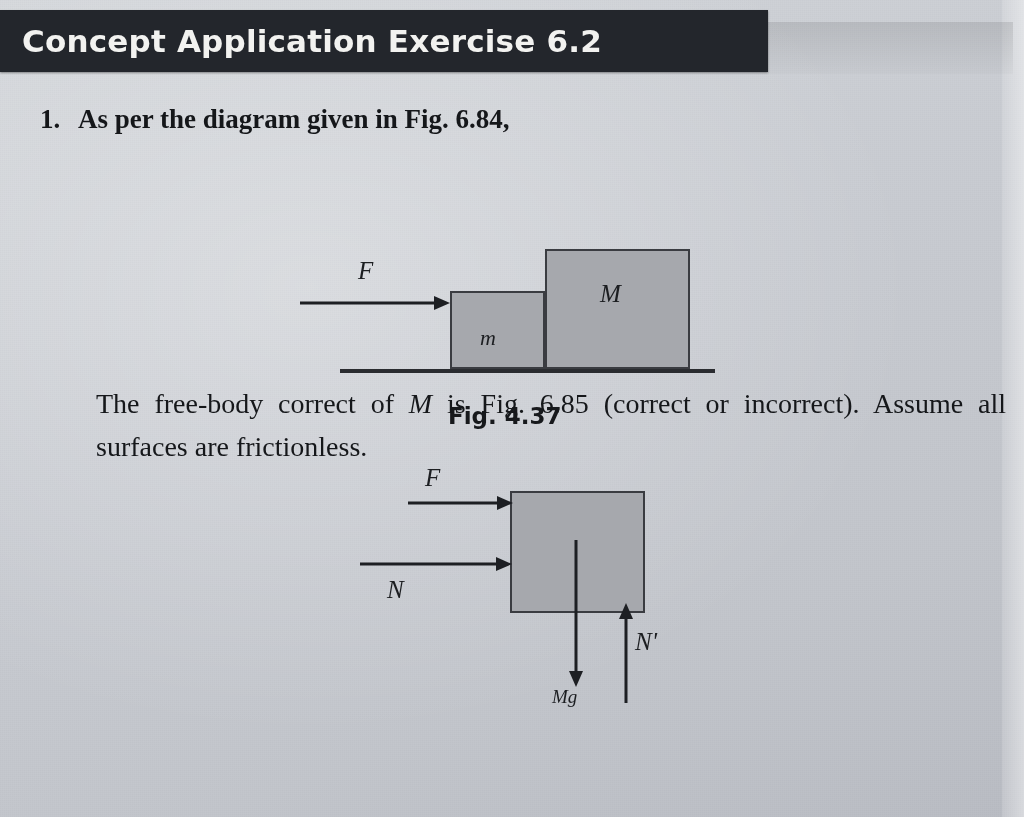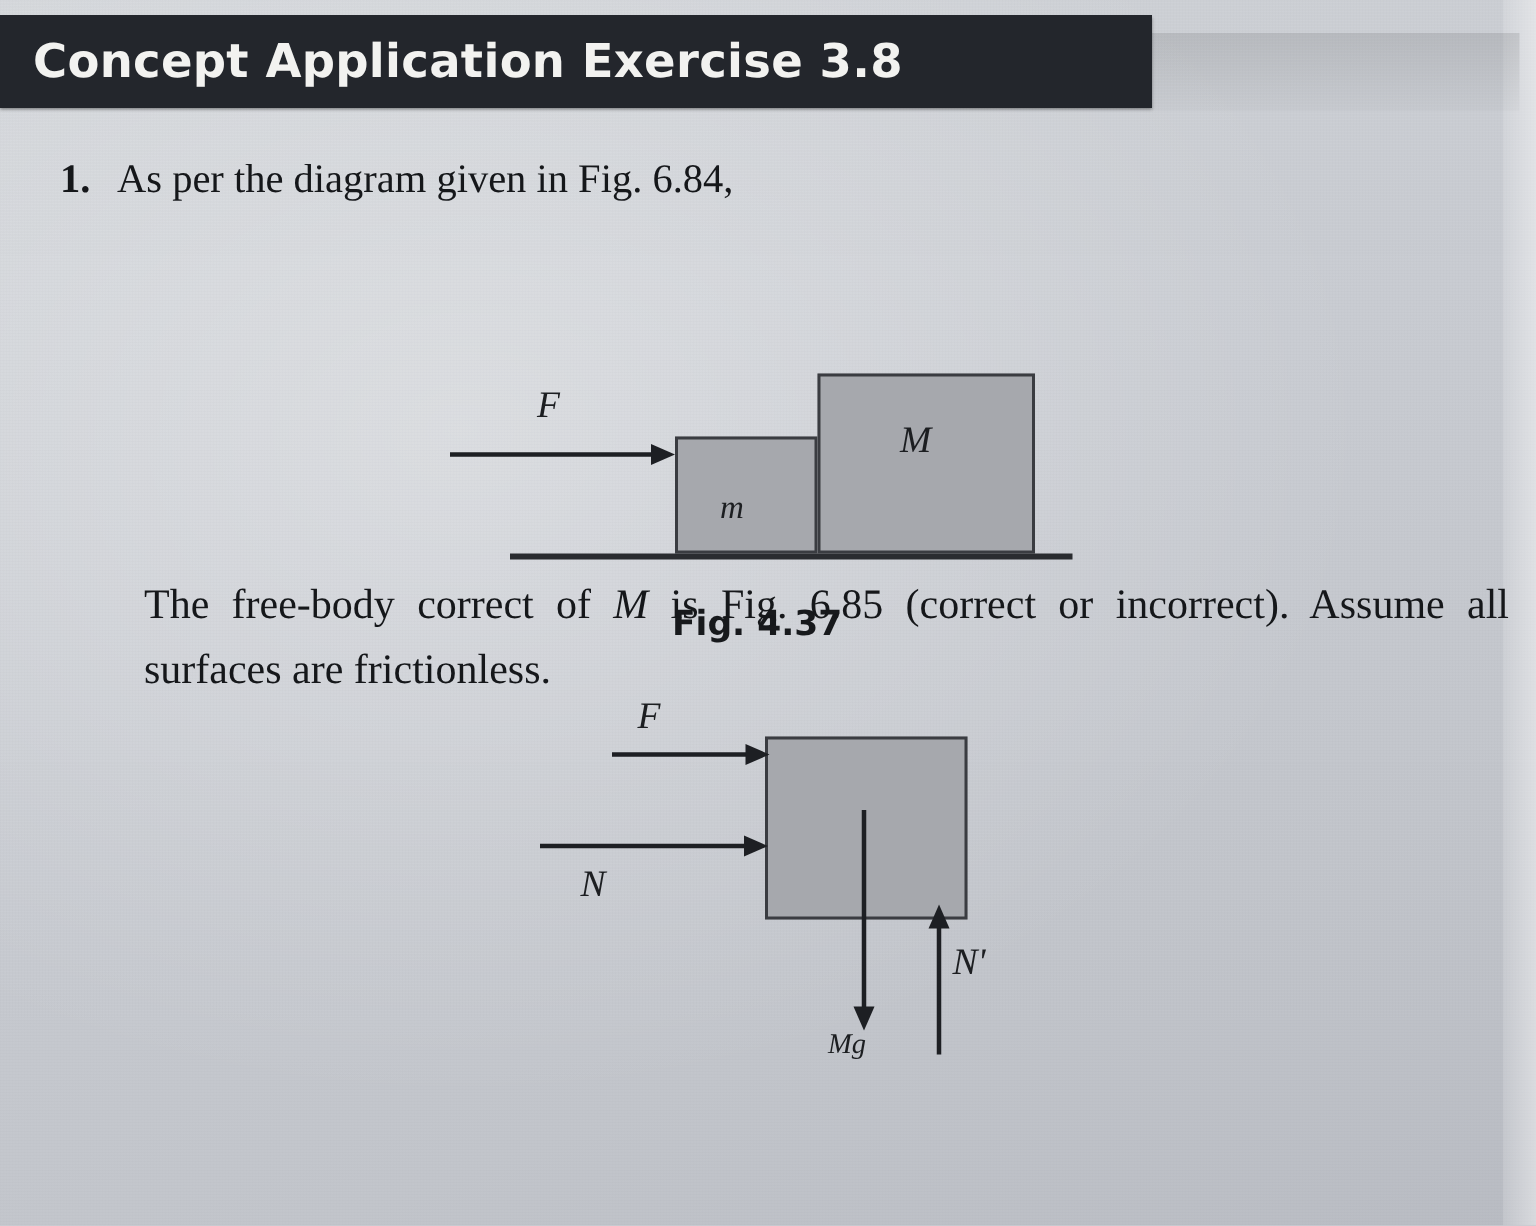--- a/index.html
+++ b/index.html
@@ -86,20 +86,21 @@
   .q-num {
     font-weight: bold;
     font-size: 27px;
     color: #15171a;
     width: 38px;
     flex: none;
   }
   .q-text {
     font-size: 27px;
     color: #15171a;
+    font-weight: bold;
   }
 
   
   .fig84 {
     position: absolute;
     left: 300px; top: 82px;
     width: 430px;
     height: 250px;
   }
   .blk-m {
@@ -250,21 +251,21 @@
 </style>
 </head>
 <body>
 
 <div class="page"></div>
 <div class="noise"></div>
 <div class="right-strip"></div>
 <div class="header-shadow"></div>
 
 <div class="header-bar">
-  <div class="header-title">Concept Application Exercise 3.8</div>
+  <div class="header-title">Concept Application Exercise 6.2</div>
 </div>
 
 <div class="content">
 
   <div class="q-row">
     <span class="q-num">1.</span>
     <span class="q-text">As per the diagram given in Fig. 6.84,</span>
   </div>
 
   <div class="fig84">

